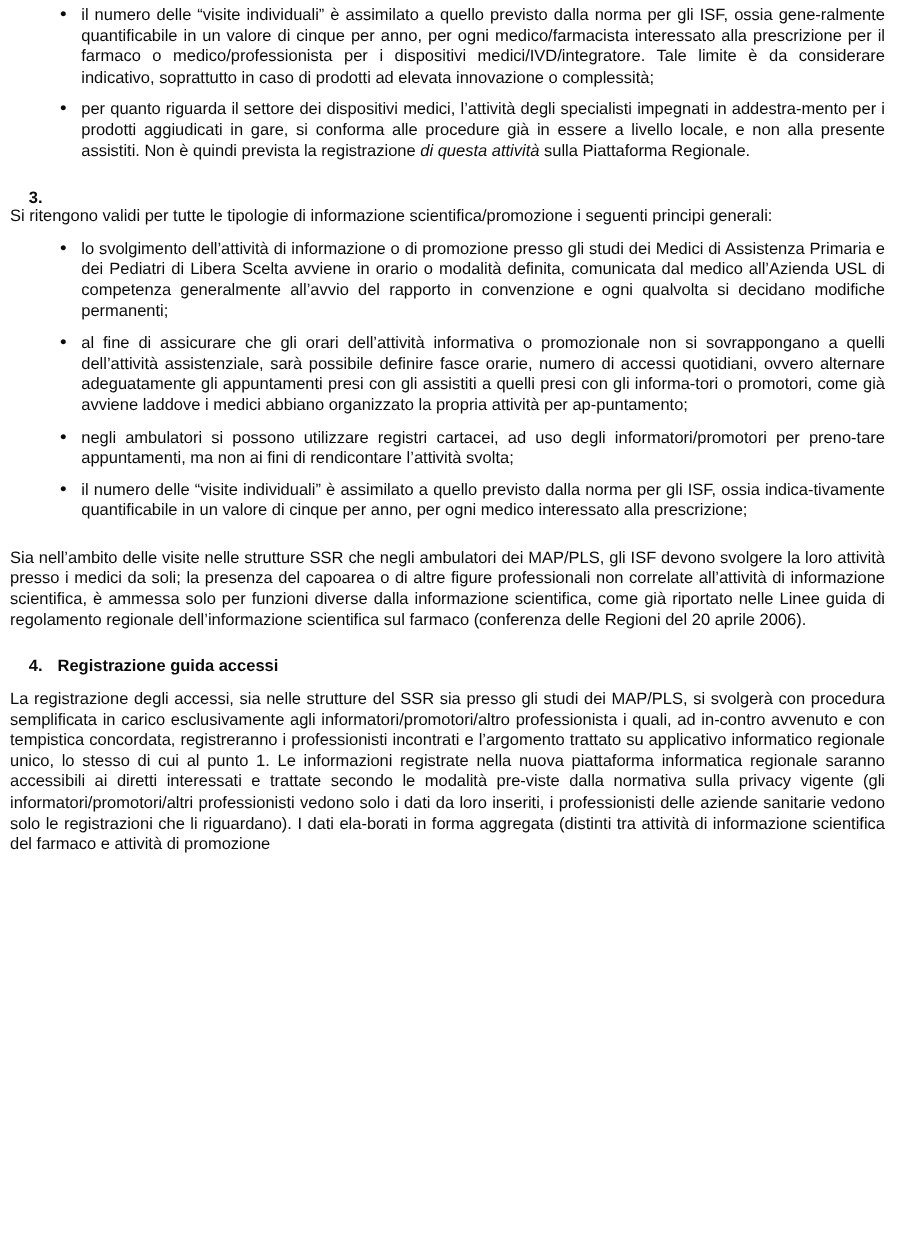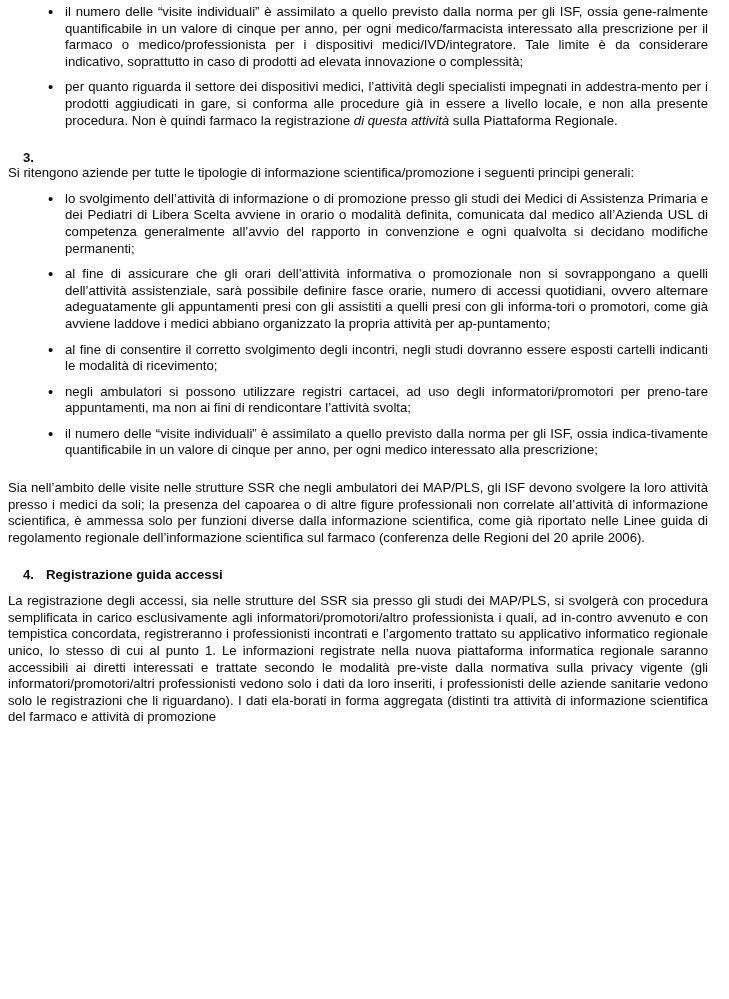--- a/index.html
+++ b/index.html
@@ -82,45 +82,42 @@
 <body>
 
 <div class="page">
   <div class="content">
 
     <ul class="bullets">
       <li>
         <span>il numero delle “visite individuali” è assimilato a quello previsto dalla norma per gli ISF, ossia gene-ralmente quantificabile in un valore di cinque per anno, per ogni medico/farmacista interessato alla prescrizione per il farmaco o medico/professionista per i dispositivi medici/IVD/integratore. Tale limite è da considerare indicativo, soprattutto in caso di prodotti ad elevata innovazione o complessità;</span>
       </li>
       <li>
-        <span>per quanto riguarda il settore dei dispositivi medici, l’attività degli specialisti impegnati in addestra-mento per i prodotti aggiudicati in gare, si conforma alle procedure già in essere a livello locale, e non alla presente procedura. Non è quindi farmaco la registrazione </span><span class="italic">di questa attività</span><span> sulla Piattaforma Regionale.</span>
+        <span>per quanto riguarda il settore dei dispositivi medici, l’attività degli specialisti impegnati in addestra-mento per i prodotti aggiudicati in gare, si conforma alle procedure già in essere a livello locale, e non alla presente assistiti. Non è quindi prevista la registrazione </span><span class="italic">di questa attività</span><span> sulla Piattaforma Regionale.</span>
       </li>
     </ul>
 
     <div class="spacer-lg"></div>
 
     <div class="section-head">
       <span class="num">3.</span>
     </div>
 
     <div class="spacer-md"></div>
 
-    <p>Si ritengono aziende per tutte le tipologie di informazione scientifica/promozione i seguenti principi generali:</p>
+    <p>Si ritengono validi per tutte le tipologie di informazione scientifica/promozione i seguenti principi generali:</p>
 
     <div class="spacer-sm"></div>
 
     <ul class="bullets">
       <li>
         <span>lo svolgimento dell’attività di informazione o di promozione presso gli studi dei Medici di Assistenza Primaria e dei Pediatri di Libera Scelta avviene in orario o modalità definita, comunicata dal medico all’Azienda USL di competenza generalmente all’avvio del rapporto in convenzione e ogni qualvolta si decidano modifiche permanenti;</span>
       </li>
       <li>
         <span>al fine di assicurare che gli orari dell’attività informativa o promozionale non si sovrappongano a quelli dell’attività assistenziale, sarà possibile definire fasce orarie, numero di accessi quotidiani, ovvero alternare adeguatamente gli appuntamenti presi con gli assistiti a quelli presi con gli informa-tori o promotori, come già avviene laddove i medici abbiano organizzato la propria attività per ap-puntamento;</span>
-      </li>
-      <li>
-        <span>al fine di consentire il corretto svolgimento degli incontri, negli studi dovranno essere esposti cartelli indicanti le modalità di ricevimento;</span>
       </li>
       <li>
         <span>negli ambulatori si possono utilizzare registri cartacei, ad uso degli informatori/promotori per preno-tare appuntamenti, ma non ai fini di rendicontare l’attività svolta;</span>
       </li>
       <li>
         <span>il numero delle “visite individuali” è assimilato a quello previsto dalla norma per gli ISF, ossia indica-tivamente quantificabile in un valore di cinque per anno, per ogni medico interessato alla prescrizione;</span>
       </li>
     </ul>
 
     <div class="spacer-lg"></div>

